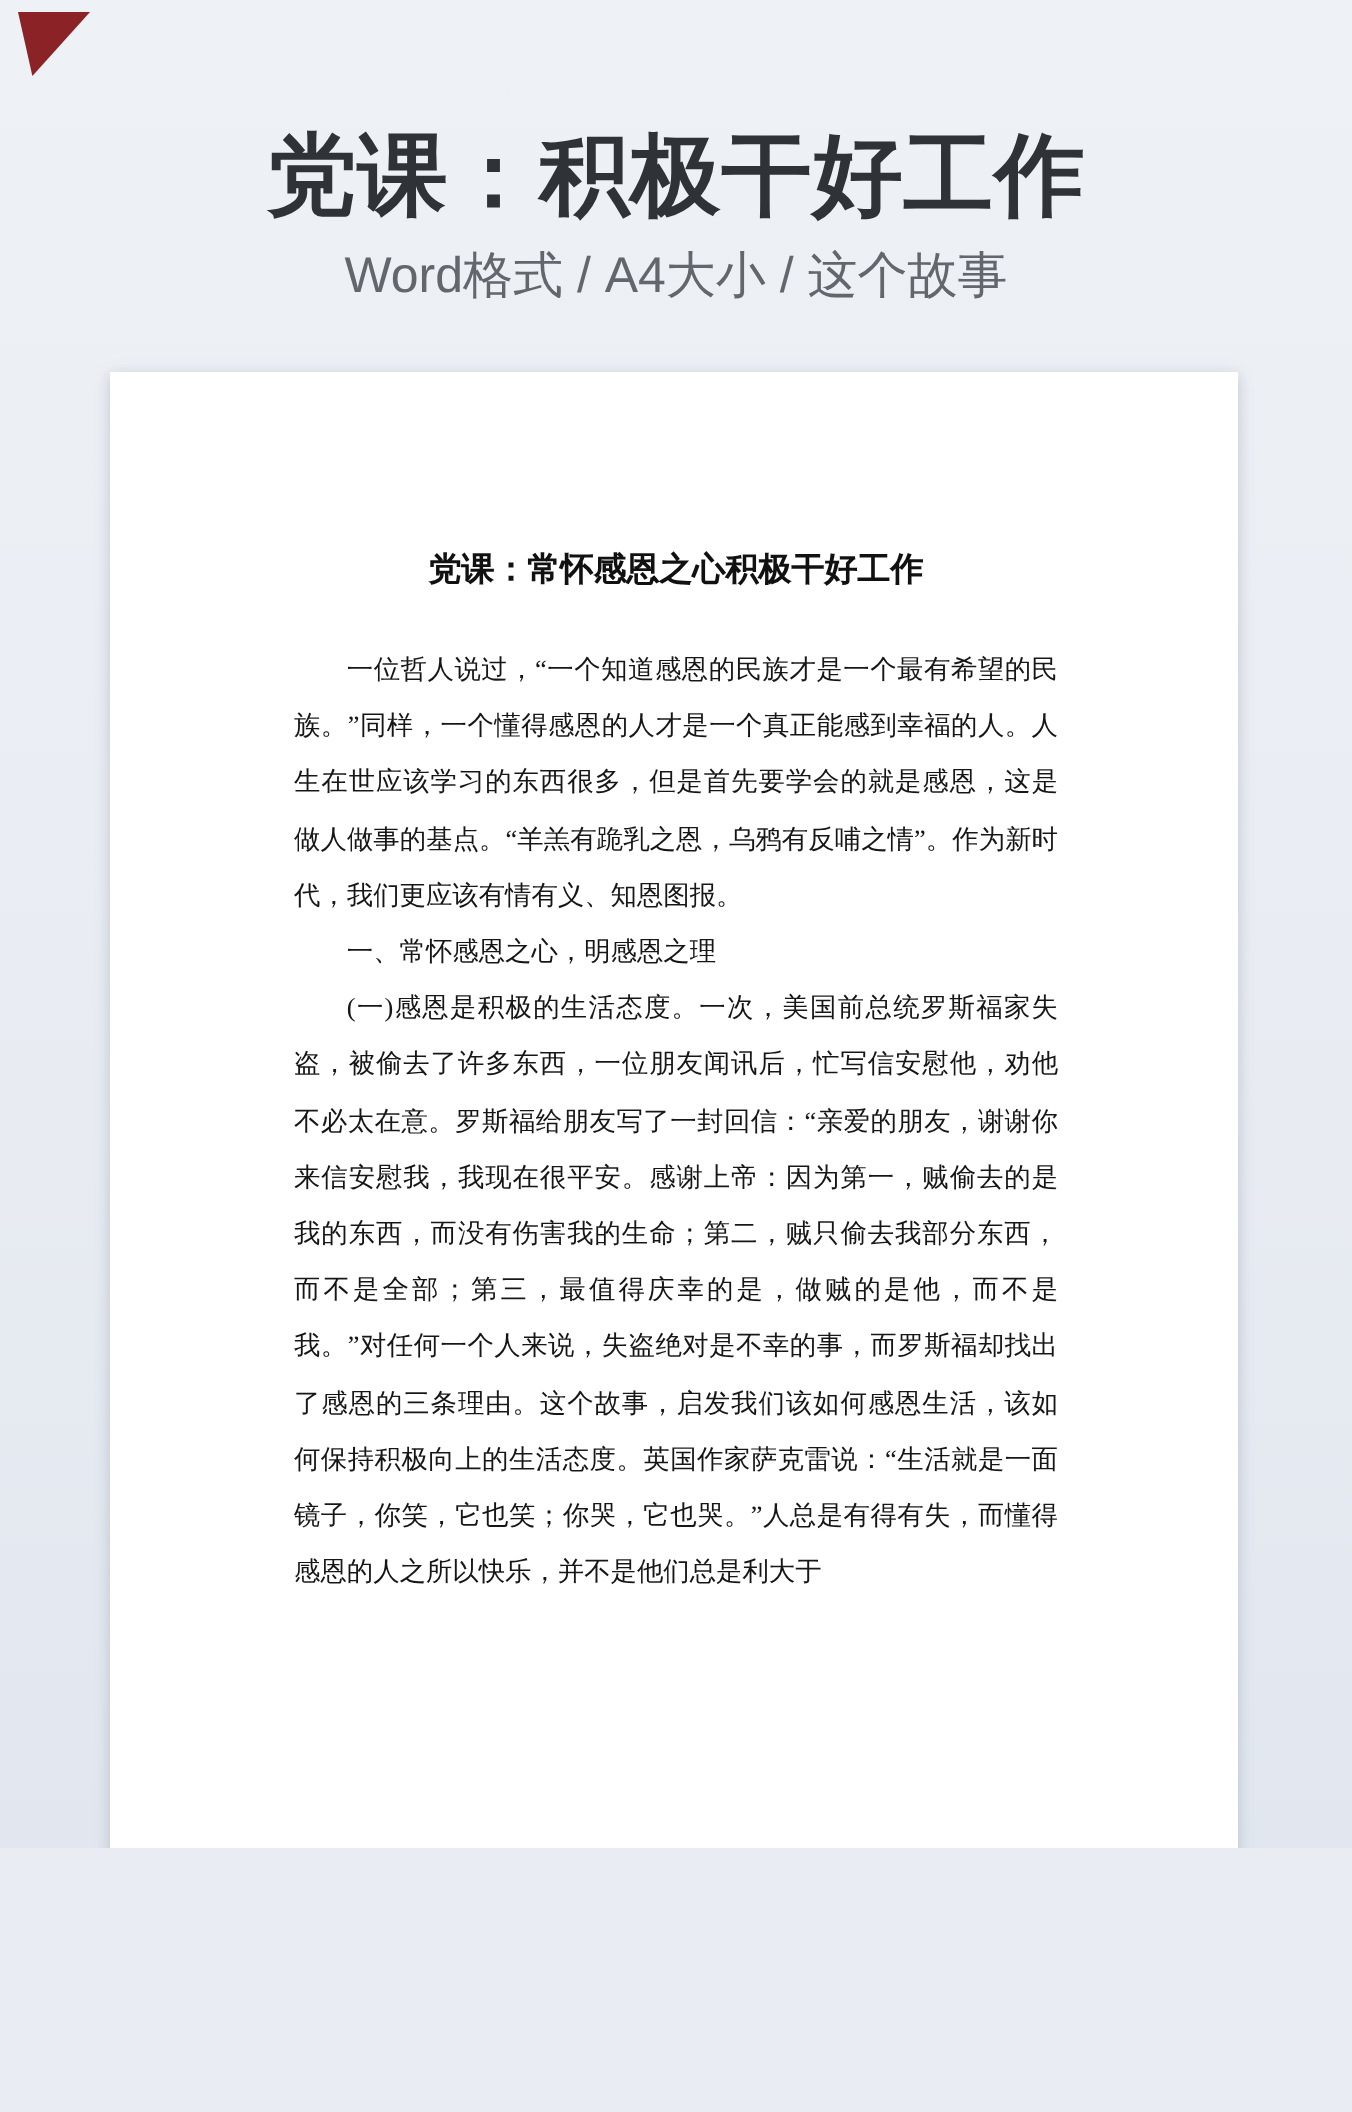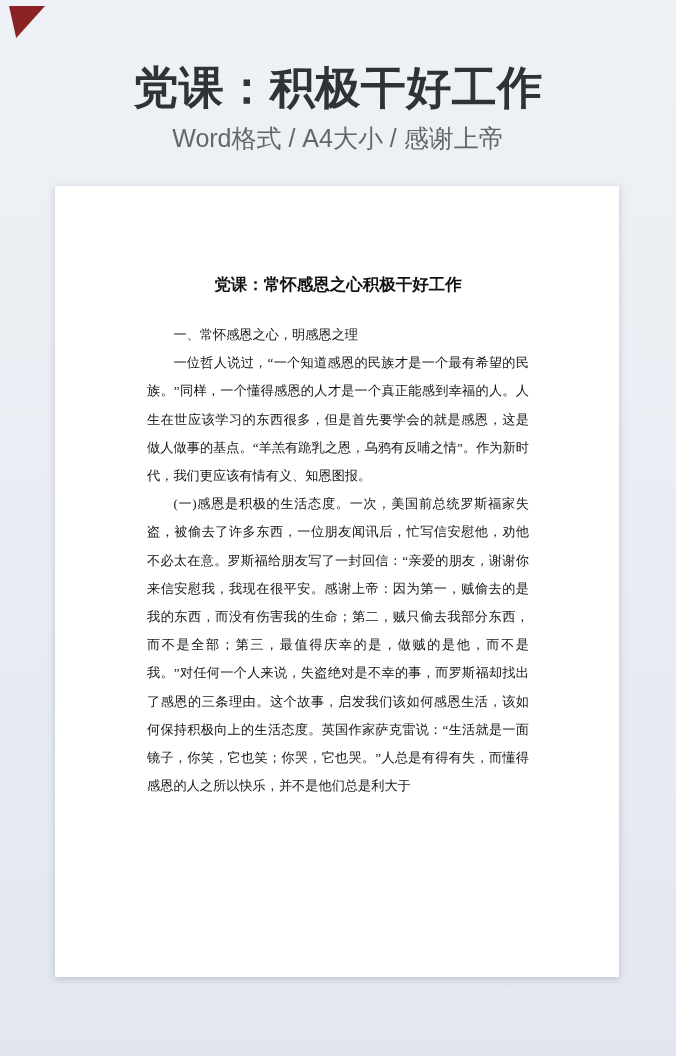--- a/index.html
+++ b/index.html
@@ -4,21 +4,21 @@
 <style>
   html, body {
     margin: 0;
     padding: 0;
     background: #e9edf3;
     font-family: "Liberation Sans", sans-serif;
   }
   .stage {
     position: relative;
     width: 676px;
-    height: 1056px;
+    height: 924px;
     overflow: hidden;
     background: linear-gradient(180deg, #eef1f5 0%, #eaedf3 45%, #e2e7ef 100%);
   }
   
   .corner-badge {
     position: absolute;
     left: 9px;
     top: 6px;
     width: 36px;
     height: 32px;
@@ -80,23 +80,23 @@
 </style>
 </head>
 <body>
 
 <div class="stage">
 
   <div class="corner-badge"></div>
 
   <div class="hero">
     <h1 class="hero-title">党课：积极干好工作</h1>
-    <p class="hero-subtitle">Word格式 / A4大小 / 感谢上帝</p>
+    <p class="hero-subtitle">Word格式 / A4大小 / 这个故事</p>
   </div>
 
   <div class="doc-page">
     <h2 class="doc-title">党课：常怀感恩之心积极干好工作</h2>
+    <p class="para">一位哲人说过，“一个知道感恩的民族才是一个最有希望的民族。”同样，一个懂得感恩的人才是一个真正能感到幸福的人。人生在世应该学习的东西很多，但是首先要学会的就是感恩，这是做人做事的基点。“羊羔有跪乳之恩，乌鸦有反哺之情”。作为新时代，我们更应该有情有义、知恩图报。</p>
     <p class="para">一、常怀感恩之心，明感恩之理</p>
-    <p class="para">一位哲人说过，“一个知道感恩的民族才是一个最有希望的民族。”同样，一个懂得感恩的人才是一个真正能感到幸福的人。人生在世应该学习的东西很多，但是首先要学会的就是感恩，这是做人做事的基点。“羊羔有跪乳之恩，乌鸦有反哺之情”。作为新时代，我们更应该有情有义、知恩图报。</p>
     <p class="para">(一)感恩是积极的生活态度。一次，美国前总统罗斯福家失盗，被偷去了许多东西，一位朋友闻讯后，忙写信安慰他，劝他不必太在意。罗斯福给朋友写了一封回信：“亲爱的朋友，谢谢你来信安慰我，我现在很平安。感谢上帝：因为第一，贼偷去的是我的东西，而没有伤害我的生命；第二，贼只偷去我部分东西，而不是全部；第三，最值得庆幸的是，做贼的是他，而不是我。”对任何一个人来说，失盗绝对是不幸的事，而罗斯福却找出了感恩的三条理由。这个故事，启发我们该如何感恩生活，该如何保持积极向上的生活态度。英国作家萨克雷说：“生活就是一面镜子，你笑，它也笑；你哭，它也哭。”人总是有得有失，而懂得感恩的人之所以快乐，并不是他们总是利大于</p>
   </div>
 
 </div>
 
 </body></html>

